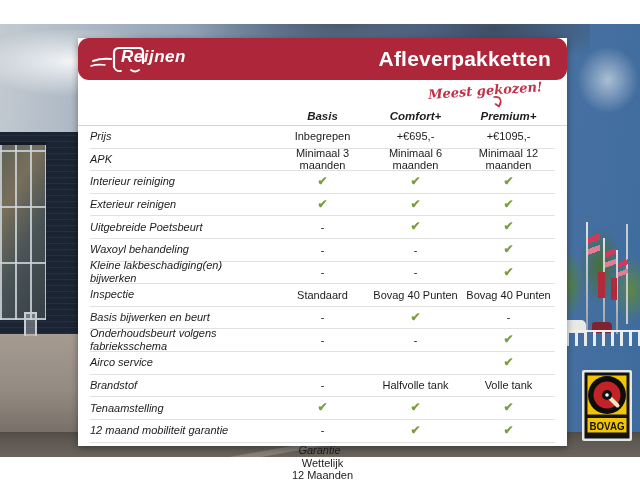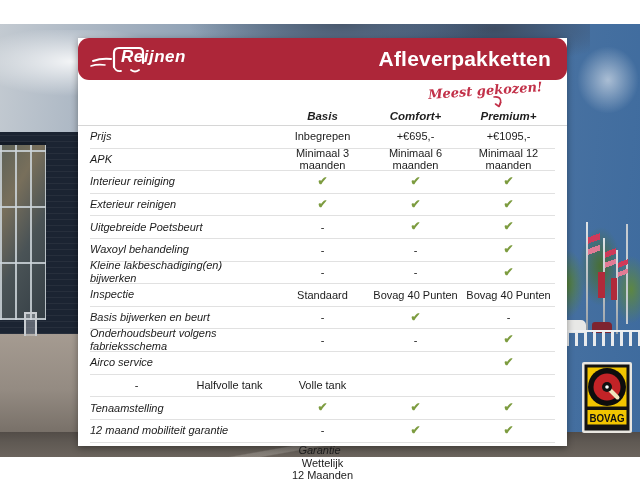--- a/index.html
+++ b/index.html
@@ -47,21 +47,21 @@
   .car-red { position:absolute; left:40px; top:6px; width:20px; height:11px; background:#7e2430; border-radius:3px 4px 1px 1px; }
   .fence { position:absolute; left:548px; top:306px; width:92px; height:16px;
     background:repeating-linear-gradient(90deg,#e9ebed 0 3px, rgba(233,235,237,0) 3px 9px); border-top:2px solid #eef0f2; }
   .lamp-pole { position:absolute; left:626px; top:200px; width:2px; height:100px; background:#c6cbd0; }
   .road-bottom { position:absolute; left:0; top:408px; width:640px; height:25px;
     background:linear-gradient(180deg,#524c47 0%,#5f5953 40%,#6b645d 100%);
     background-image:linear-gradient(170deg, transparent 47%, rgba(210,205,198,.28) 48% 51%, transparent 52%),
                      linear-gradient(180deg,#524c47 0%,#5f5953 40%,#6b645d 100%); }
 
   
-  .bovag { position:absolute; left:582px; top:362px; width:50px; height:71px; }
+  .bovag { position:absolute; left:582px; top:370px; width:50px; height:71px; }
 
   
   .card { position:absolute; left:78px; top:38px; width:489px; height:408px; background:#ffffff;
     box-shadow:0 2px 7px rgba(0,0,0,.38); display:flex; flex-direction:column; }
   .card-header { height:42px; flex:0 0 42px; background:#ad2639; display:flex;
     align-items:center; justify-content:space-between; padding:0 16px 0 9px;border-radius:11px; }
   .brand { position:relative; width:130px; height:36px; }
   .brand-text { position:absolute; left:34px; top:6px; color:#ffffff; font-size:17px;
     font-weight:bold; font-style:italic; letter-spacing:.5px; }
   .card-title { color:#ffffff; font-size:21px; font-weight:bold; letter-spacing:.2px;margin-left:43px; }
@@ -224,20 +224,21 @@
         <div class="tcell">-</div>
         <div class="tcell"><span class="check">✔</span></div>
       </div>
       <div class="trow">
         <div class="tlabel">Airco service</div>
         <div class="tcell"></div>
         <div class="tcell"></div>
         <div class="tcell"><span class="check">✔</span></div>
       </div>
       <div class="trow">
+        <div class="tlabel">Brandstof</div>
         <div class="tcell">-</div>
         <div class="tcell">Halfvolle tank</div>
         <div class="tcell">Volle tank</div>
       </div>
       <div class="trow">
         <div class="tlabel">Tenaamstelling</div>
         <div class="tcell"><span class="check">✔</span></div>
         <div class="tcell"><span class="check">✔</span></div>
         <div class="tcell"><span class="check">✔</span></div>
       </div>

